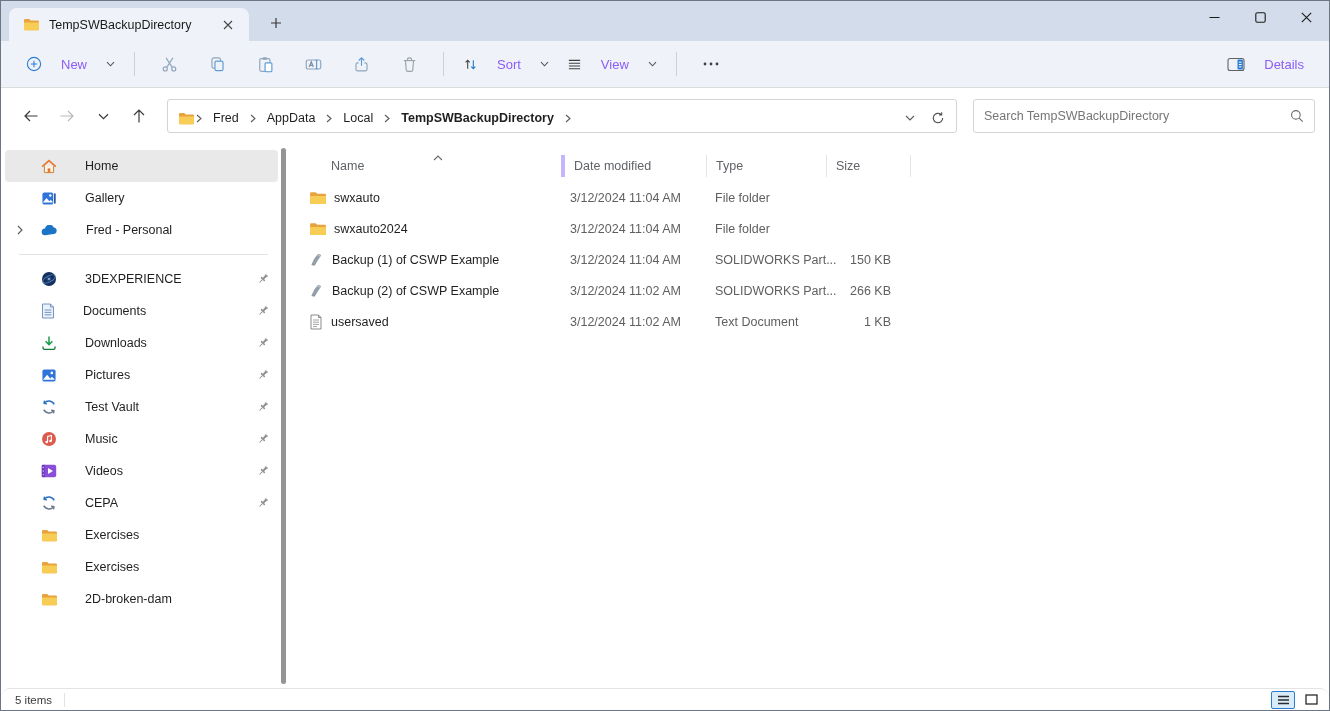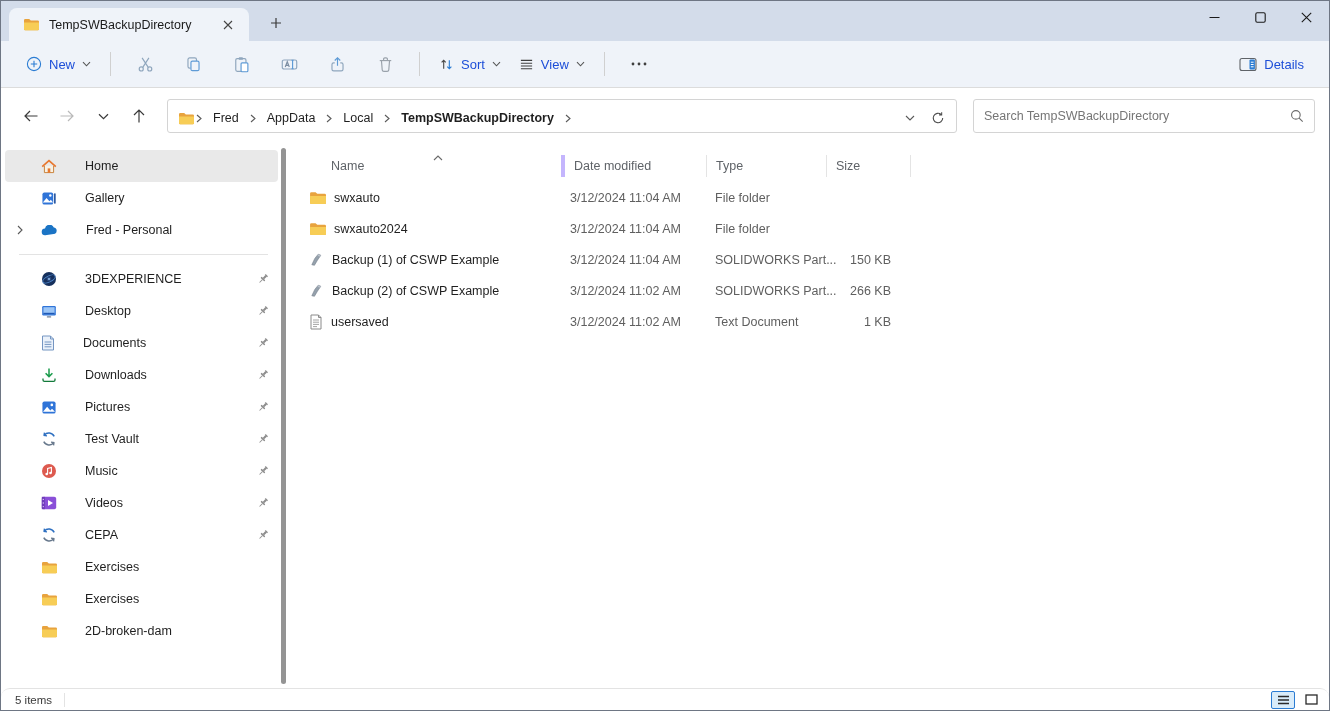--- a/index.html
+++ b/index.html
@@ -10,21 +10,21 @@
   .tabbar { height:40px; background:#d3dcea; display:flex; align-items:flex-end; position:relative; flex:0 0 40px; }
   .tab { margin-left:8px; width:240px; height:33px; background:#eff3f9; border-radius:8px 8px 0 0; display:flex; align-items:center; padding:0 10px 0 14px; gap:10px; }
   .tab-title { font-size:12.5px; color:#1a1a1a; flex:1; white-space:nowrap; overflow:hidden; }
   .tab-close { width:22px; height:22px; border:none; background:transparent; display:flex; align-items:center; justify-content:center; border-radius:4px; cursor:pointer; }
   .newtab-btn { width:26px; height:26px; margin:0 0 5px 14px; border:none; background:transparent; display:flex; align-items:center; justify-content:center; border-radius:4px; cursor:pointer; }
   .win-controls { position:absolute; top:0; right:0; height:32px; display:flex; }
   .win-btn { width:46px; height:32px; border:none; background:transparent; display:flex; align-items:center; justify-content:center; cursor:pointer; }
 
   
   .toolbar { height:47px; background:#eff3f9; border-bottom:1px solid #dcdcdc; display:flex; align-items:center; padding:0 16px; flex:0 0 47px; }
-  .tb-btn { border:none; background:transparent; display:flex; align-items:center; gap:7px; padding:7px 9px; border-radius:4px; font-size:13px; color:#1d4ed8; cursor:pointer; }
+  .tb-btn { border:none; background:transparent; display:flex; align-items:center; gap:19px; padding:7px 9px; border-radius:4px; font-size:13px; color:#8b5cf6; cursor:pointer; }
   .tb-iconbtn { border:none; background:transparent; width:40px; height:34px; display:flex; align-items:center; justify-content:center; border-radius:4px; cursor:pointer; margin:0 4px; }
   .tb-sep { width:1px; height:24px; background:#d0d0d0; margin:0 10px; }
   .tb-spacer { flex:1; }
 
   
   .addressrow { height:56px; background:#fff; display:flex; align-items:center; padding:0 14px; gap:4px; flex:0 0 56px; }
   .nav-btn { width:32px; height:32px; border:none; background:transparent; display:flex; align-items:center; justify-content:center; border-radius:4px; cursor:pointer; }
   .addressbox { height:34px; border:1px solid #d4d4d4; border-radius:3px; display:flex; align-items:center; flex:1; margin-left:8px; padding:4px 4px 0 10px; min-width:0; }
   .crumbs { display:flex; align-items:center; gap:2px; flex:1; min-width:0; }
   .crumb { border:none; background:transparent; font-size:12.5px; color:#1f1f1f; padding:4px 7px; border-radius:3px; cursor:pointer; white-space:nowrap; }
@@ -330,37 +330,20 @@
         <svg class="pin" viewBox="0 0 16 16" fill="#8d8d8d">
             <g transform="rotate(45 8 8)">
               <rect x="6.1" y="1.8" width="3.8" height="1.6" rx="0.5"></rect>
               <rect x="6.8" y="3.2" width="2.4" height="4.2"></rect>
               <rect x="5" y="7.2" width="6" height="1.8" rx="0.6"></rect>
               <rect x="7.6" y="9" width="0.9" height="4.6"></rect>
             </g>
           </svg>
       </div>
       <div class="side-item">
-        <svg class="ic" width="16" height="15" viewBox="0 0 16 15">
-            <rect x="1.2" y="2" width="13.6" height="9.4" rx="1.2" fill="#2f74d8"></rect>
-            <rect x="2.4" y="3.2" width="11.2" height="7" fill="#9cc6f7"></rect>
-            <rect x="2.4" y="8.8" width="11.2" height="1.4" fill="#2059b5"></rect>
-            <rect x="5.8" y="12.2" width="4.4" height="1.4" rx="0.6" fill="#6f7f95"></rect>
-          </svg>
-        <span class="side-label">Desktop</span>
-        <svg class="pin" viewBox="0 0 16 16" fill="#8d8d8d">
-            <g transform="rotate(45 8 8)">
-              <rect x="6.1" y="1.8" width="3.8" height="1.6" rx="0.5"></rect>
-              <rect x="6.8" y="3.2" width="2.4" height="4.2"></rect>
-              <rect x="5" y="7.2" width="6" height="1.8" rx="0.6"></rect>
-              <rect x="7.6" y="9" width="0.9" height="4.6"></rect>
-            </g>
-          </svg>
-      </div>
-      <div class="side-item">
         <svg class="ic" width="14" height="16" viewBox="0 0 14 16">
             <path d="M1.5 1 h8 l3 3 V15 h-11 Z" fill="#eaf1fa" stroke="#7596c2" stroke-width="1"></path>
             <path d="M9.5 1 V4 H12.5" fill="none" stroke="#7596c2" stroke-width="1"></path>
             <path d="M3.6 7 h6.8 M3.6 9.4 h6.8 M3.6 11.8 h6.8" stroke="#7596c2" stroke-width="1"></path>
           </svg>
         <span class="side-label">Documents</span>
         <svg class="pin" viewBox="0 0 16 16" fill="#8d8d8d">
             <g transform="rotate(45 8 8)">
               <rect x="6.1" y="1.8" width="3.8" height="1.6" rx="0.5"></rect>
               <rect x="6.8" y="3.2" width="2.4" height="4.2"></rect>

